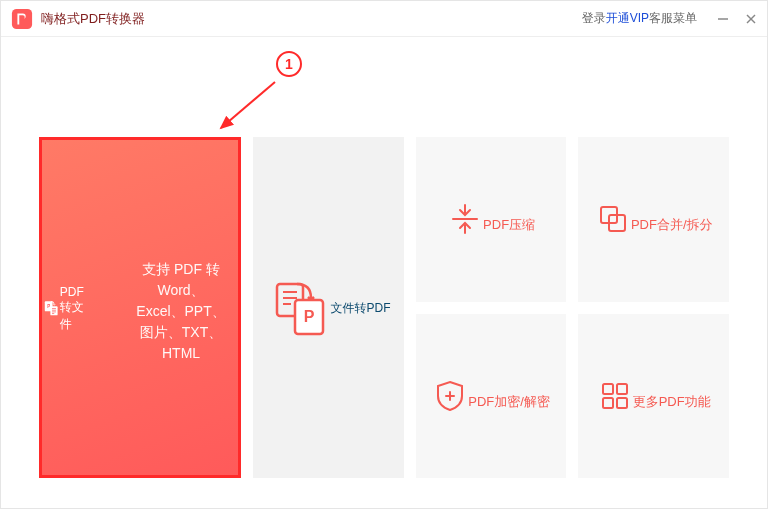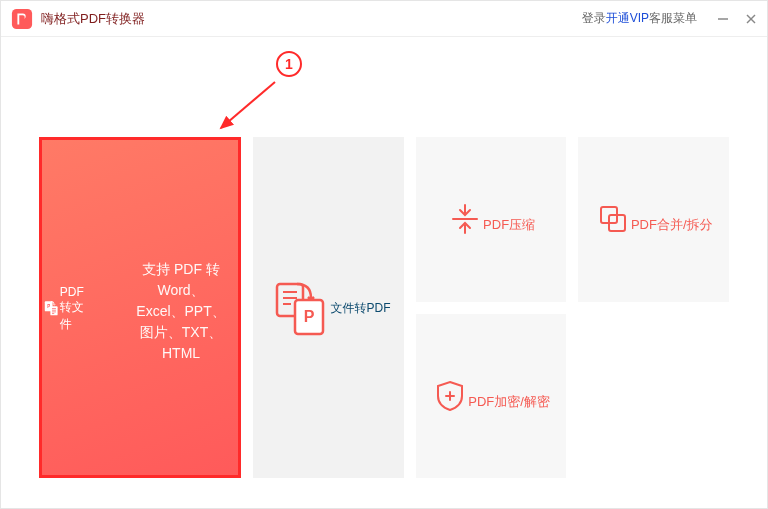--- a/index.html
+++ b/index.html
@@ -209,14 +209,23 @@
 
   <div class="card small">
     <svg width="36" height="36" viewBox="0 0 36 36" stroke="#f55a52" stroke-width="2" fill="none" stroke-linecap="round">
       <path d="M18 4 L30 8 v10 c0 8 -6 12 -12 14 c-6 -2 -12 -6 -12 -14 V8 Z"></path>
       <line x1="18" y1="14" x2="18" y2="22"></line>
       <line x1="14" y1="18" x2="22" y2="18"></line>
     </svg>
     <div class="card-title">PDF加密/解密</div>
   </div>
 
+  <div class="card small">
+    <svg width="36" height="36" viewBox="0 0 36 36" stroke="#f55a52" stroke-width="2" fill="none">
+      <rect x="6" y="6" width="10" height="10" rx="1.5"></rect>
+      <rect x="20" y="6" width="10" height="10" rx="1.5"></rect>
+      <rect x="6" y="20" width="10" height="10" rx="1.5"></rect>
+      <rect x="20" y="20" width="10" height="10" rx="1.5"></rect>
+    </svg>
+    <div class="card-title">更多PDF功能</div>
+  </div>
 
 </div>
 
 </body></html>

